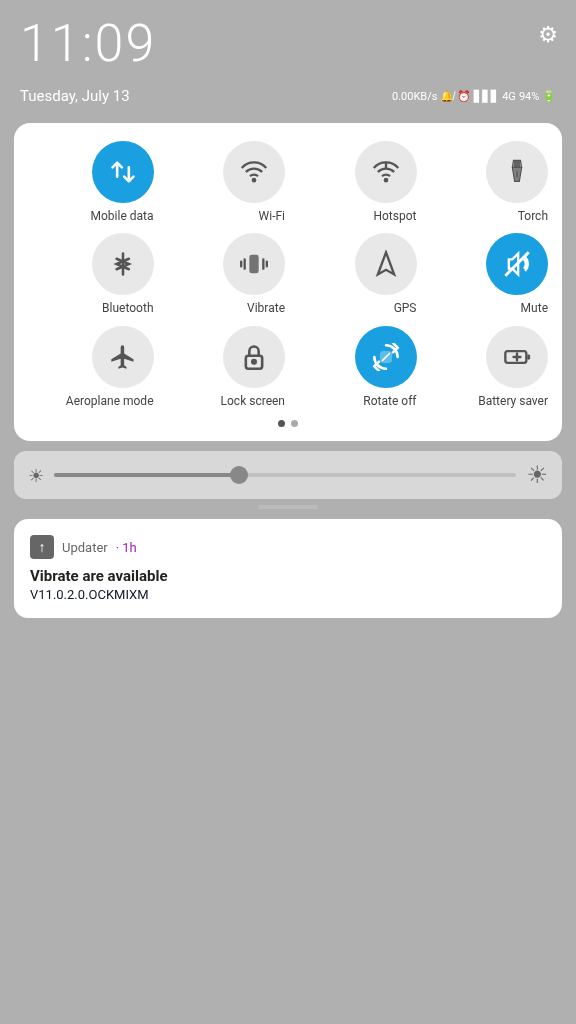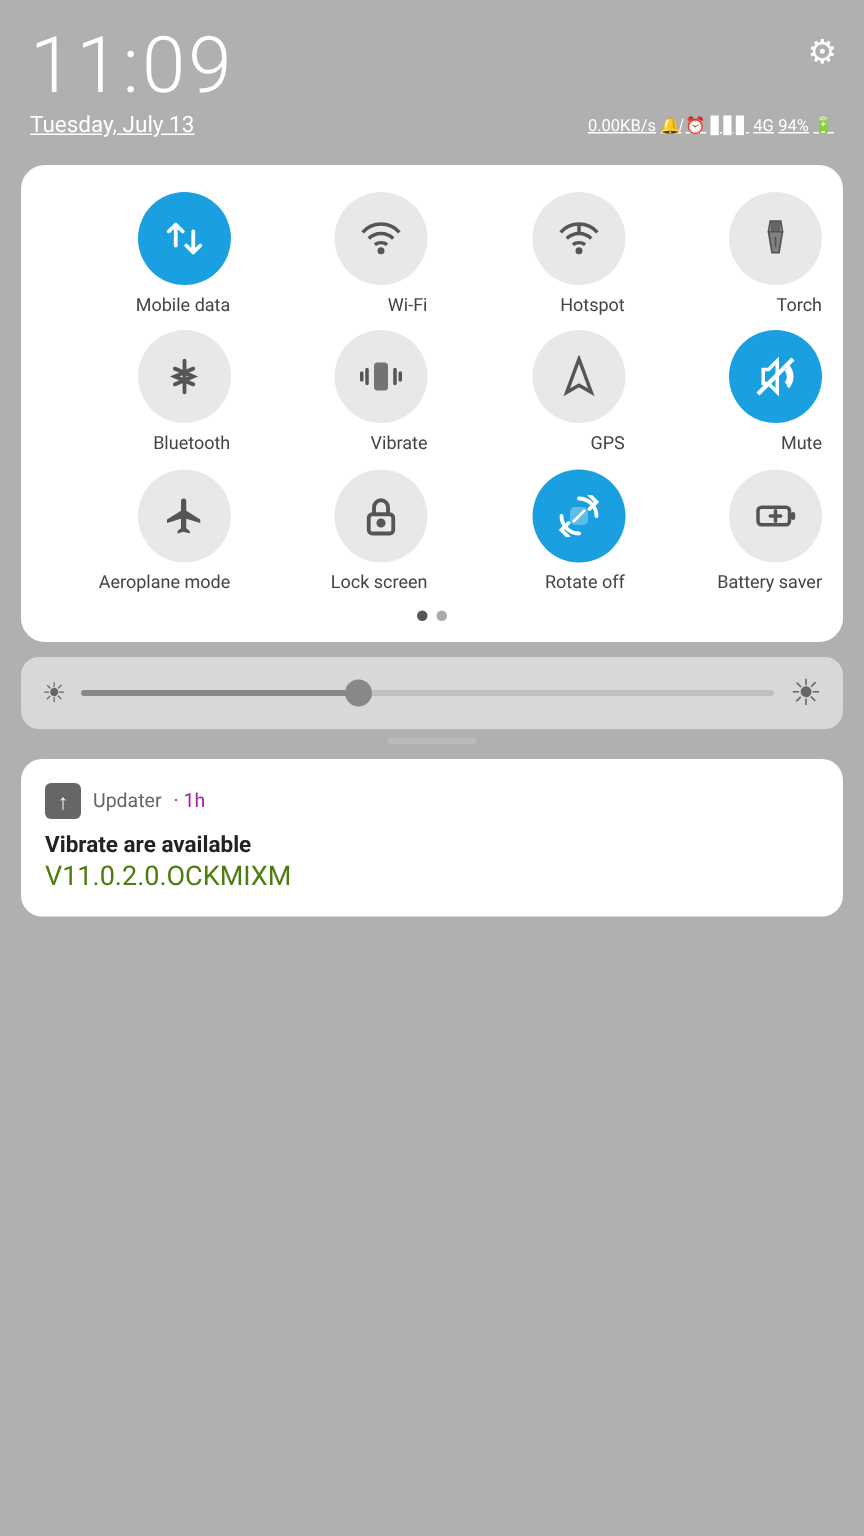--- a/index.html
+++ b/index.html
@@ -20,22 +20,21 @@
     .time {
       font-size: 52px;
       font-weight: 300;
       letter-spacing: 2px;
       line-height: 1;
     }
     .date-row {
       display: flex;
       justify-content: space-between;
       align-items: center;
-      margin-top: 4px;
-      text-decoration: underline;
+      margin-top: 17px;
     }
     .date {
       font-size: 15px;
       font-weight: 400;
     }
     .gear-icon {
       position: absolute;
       top: 22px;
       right: 18px;
       font-size: 22px;
@@ -200,22 +199,22 @@
       font-size: 13px;
       color: #a21caf;
     }
     .notif-title {
       font-size: 15px;
       font-weight: bold;
       color: #222;
       margin-bottom: 2px;
     }
     .notif-body {
-      font-size: 18px;
-      color: #4d7c0f;
+      font-size: 13px;
+      color: #0f172a;
     }
 
     
     .icon-svg {
       width: 28px;
       height: 28px;
     }
   </style>
 </head>
 <body>

